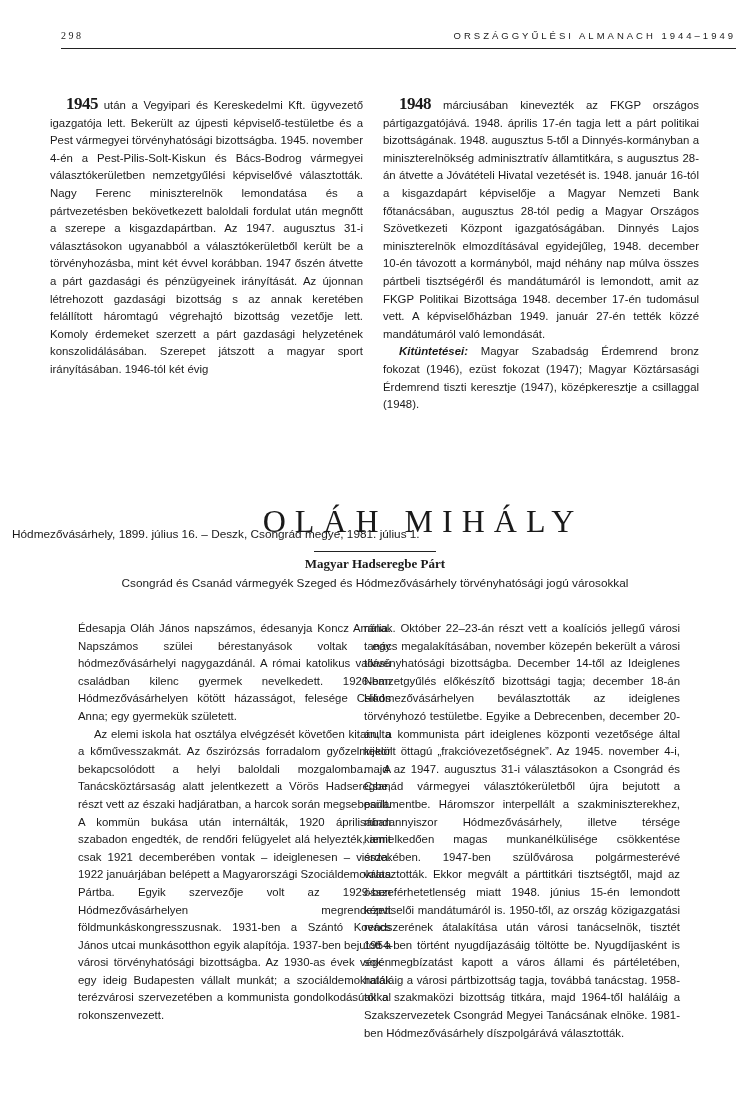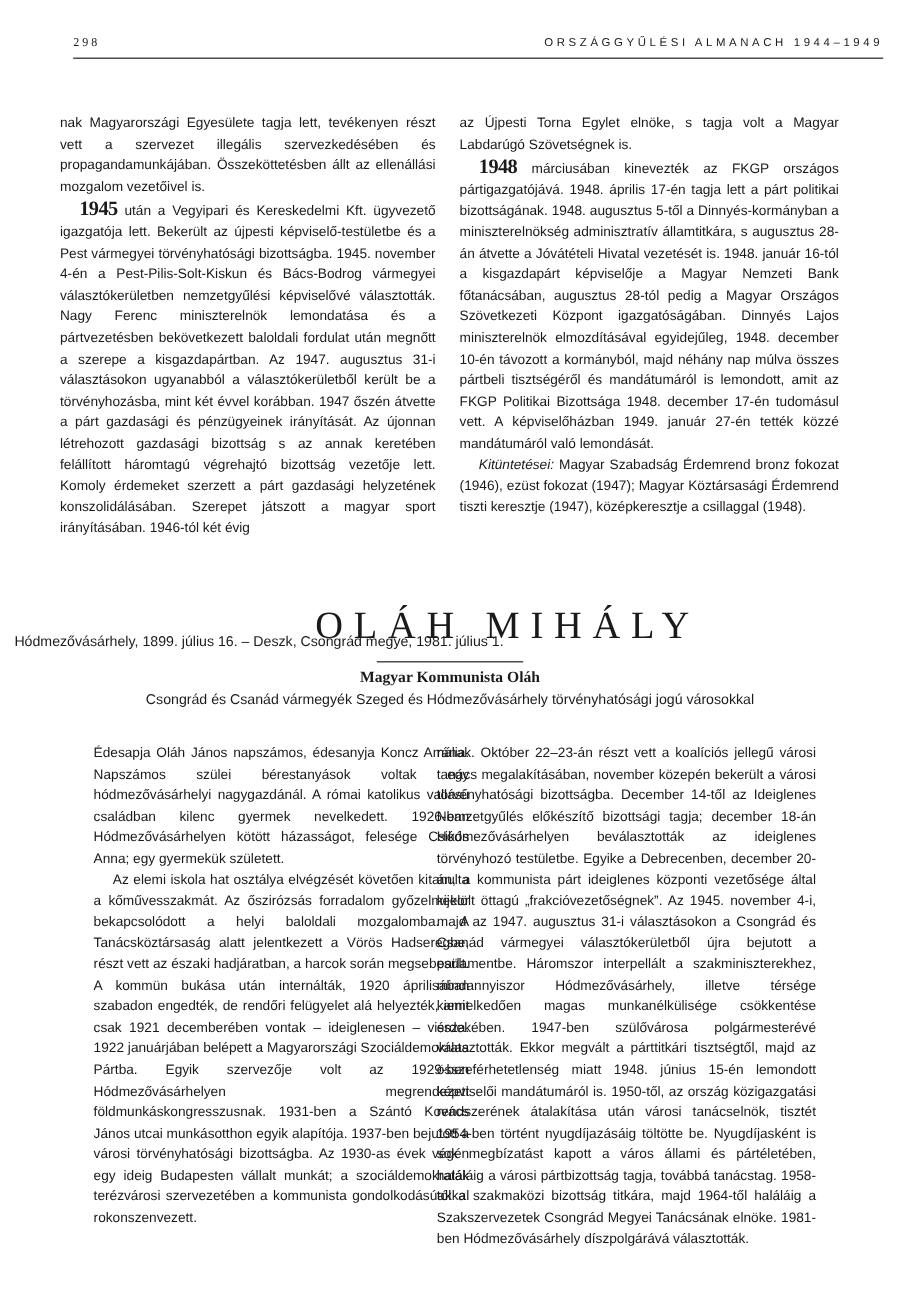--- a/index.html
+++ b/index.html
@@ -28,21 +28,21 @@
   .col p.indent { text-indent: 16px; }
   .col-left-top { left: 50px; top: 95px; width: 313px; }
   .col-right-top { left: 383px; top: 95px; width: 316px; }
   .col-left-bot { left: 50px; top: 620px; width: 313px; margin-left: 28px; }
   .col-right-bot { left: 364px; top: 620px; width: 316px; }
   .year-drop {
     font-family: "Liberation Serif", serif; font-weight: bold; font-size: 17px;
     letter-spacing: -0.5px;
   }
   .signature { text-align: right; }
-  em { font-style: italic; }
+  em { font-style: italic; font-weight: bold; }
   .bio-name {
     position: absolute; left: 0; width: 750px; top: 482px; text-align: center;
     font-family: "Liberation Serif", serif; font-size: 32px; letter-spacing: 9px;
     font-weight: normal; color: #1a1a1a; margin-left: 48px;
   }
   .bio-dates {
     position: absolute; left: 12px; width: 750px; top: 527px; text-align: left;
     font-size: 11.8px;
   }
   .bio-rule {
@@ -60,34 +60,32 @@
 </style>
 </head>
 <body>
 
 <header class="page-header">
   <span class="page-number">298</span>
   <span class="running-title">ORSZÁGGYŰLÉSI ALMANACH 1944–1949</span>
 </header>
 
 <section class="col col-left-top">
-  <p>nak Magyarországi Egyesülete tagja lett, tevékenyen részt vett a szervezet illegális szervezkedésében és propagandamunkájában. Összeköttetésben állt az ellenállási mozgalom vezetőivel is.</p>
   <p class="indent"><span class="year-drop">1945</span><span> után a Vegyipari és Kereskedelmi Kft. ügyvezető igazgatója lett. Bekerült az újpesti képviselő-testületbe és a Pest vármegyei törvényhatósági bizottságba. 1945. november 4-én a Pest-Pilis-Solt-Kiskun és Bács-Bodrog vármegyei választókerületben nemzetgyűlési képviselővé választották. Nagy Ferenc miniszterelnök lemondatása és a pártvezetésben bekövetkezett baloldali fordulat után megnőtt a szerepe a kisgazdapártban. Az 1947. augusztus 31-i választásokon ugyanabból a választókerületből került be a törvényhozásba, mint két évvel korábban. 1947 őszén átvette a párt gazdasági és pénzügyeinek irányítását. Az újonnan létrehozott gazdasági bizottság s az annak keretében felállított háromtagú végrehajtó bizottság vezetője lett. Komoly érdemeket szerzett a párt gazdasági helyzetének konszolidálásában. Szerepet játszott a magyar sport irányításában. 1946-tól két évig</span></p>
 </section>
 
 <section class="col col-right-top">
-  <p>az Újpesti Torna Egylet elnöke, s tagja volt a Magyar Labdarúgó Szövetségnek is.</p>
   <p class="indent"><span class="year-drop">1948</span><span> márciusában kinevezték az FKGP országos pártigazgatójává. 1948. április 17-én tagja lett a párt politikai bizottságának. 1948. augusztus 5-től a Dinnyés-kormányban a miniszterelnökség adminisztratív államtitkára, s augusztus 28-án átvette a Jóvátételi Hivatal vezetését is. 1948. január 16-tól a kisgazdapárt képviselője a Magyar Nemzeti Bank főtanácsában, augusztus 28-tól pedig a Magyar Országos Szövetkezeti Központ igazgatóságában. Dinnyés Lajos miniszterelnök elmozdításával egyidejűleg, 1948. december 10-én távozott a kormányból, majd néhány nap múlva összes pártbeli tisztségéről és mandátumáról is lemondott, amit az FKGP Politikai Bizottsága 1948. december 17-én tudomásul vett. A képviselőházban 1949. január 27-én tették közzé mandátumáról való lemondását.</span></p>
   <p class="indent"><em>Kitüntetései:</em><span> Magyar Szabadság Érdemrend bronz fokozat (1946), ezüst fokozat (1947); Magyar Köztársasági Érdemrend tiszti keresztje (1947), középkeresztje a csillaggal (1948).</span></p>
 </section>
 
 <h1 class="bio-name">OLÁH MIHÁLY</h1>
 <div class="bio-dates">Hódmezővásárhely, 1899. július 16. – Deszk, Csongrád megye, 1981. július 1.</div>
 <div class="bio-rule"></div>
-<div class="bio-party">Magyar Kommunista Oláh</div>
+<div class="bio-party">Magyar Hadseregbe Párt</div>
 <div class="bio-district">Csongrád és Csanád vármegyék Szeged és Hódmezővásárhely törvényhatósági jogú városokkal</div>
 
 <section class="col col-left-bot">
   <p>Édesapja Oláh János napszámos, édesanyja Koncz Amália. Napszámos szülei bérestanyások voltak egy hódmezővásárhelyi nagygazdánál. A római katolikus vallású családban kilenc gyermek nevelkedett. 1926-ban Hódmezővásárhelyen kötött házasságot, felesége Csikós Anna; egy gyermekük született.</p>
   <p class="indent">Az elemi iskola hat osztálya elvégzését követően kitanulta a kőművesszakmát. Az őszirózsás forradalom győzelmekor bekapcsolódott a helyi baloldali mozgalomba. A Tanácsköztársaság alatt jelentkezett a Vörös Hadseregbe, részt vett az északi hadjáratban, a harcok során megsebesült. A kommün bukása után internálták, 1920 áprilisában szabadon engedték, de rendőri felügyelet alá helyezték, amit csak 1921 decemberében vontak – ideiglenesen – vissza. 1922 januárjában belépett a Magyarországi Szociáldemokrata Pártba. Egyik szervezője volt az 1929-ben Hódmezővásárhelyen megrendezett földmunkáskongresszusnak. 1931-ben a Szántó Kovács János utcai munkásotthon egyik alapítója. 1937-ben bejutott a városi törvényhatósági bizottságba. Az 1930-as évek végén egy ideig Budapesten vállalt munkát; a szociáldemokraták terézvárosi szervezetében a kommunista gondolkodásúakkal rokonszenvezett.</p>
 </section>
 
 <section class="col col-right-bot">
   <p>rának. Október 22–23-án részt vett a koalíciós jellegű városi tanács megalakításában, november közepén bekerült a városi törvényhatósági bizottságba. December 14-től az Ideiglenes Nemzetgyűlés előkészítő bizottsági tagja; december 18-án Hódmezővásárhelyen beválasztották az ideiglenes törvényhozó testületbe. Egyike a Debrecenben, december 20-án, a kommunista párt ideiglenes központi vezetősége által kijelölt öttagú „frakcióvezetőségnek”. Az 1945. november 4-i, majd az 1947. augusztus 31-i választásokon a Csongrád és Csanád vármegyei választókerületből újra bejutott a parlamentbe. Háromszor interpellált a szakminiszterekhez, mindannyiszor Hódmezővásárhely, illetve térsége kiemelkedően magas munkanélkülisége csökkentése érdekében. 1947-ben szülővárosa polgármesterévé választották. Ekkor megvált a párttitkári tisztségtől, majd az összeférhetetlenség miatt 1948. június 15-én lemondott képviselői mandátumáról is. 1950-től, az ország közigazgatási rendszerének átalakítása után városi tanácselnök, tisztét 1954-ben történt nyugdíjazásáig töltötte be. Nyugdíjasként is sok megbízatást kapott a város állami és pártéletében, haláláig a városi pártbizottság tagja, továbbá tanácstag. 1958-tól a szakmaközi bizottság titkára, majd 1964-től haláláig a Szakszervezetek Csongrád Megyei Tanácsának elnöke. 1981-ben Hódmezővásárhely díszpolgárává választották.</p>
 </section>

